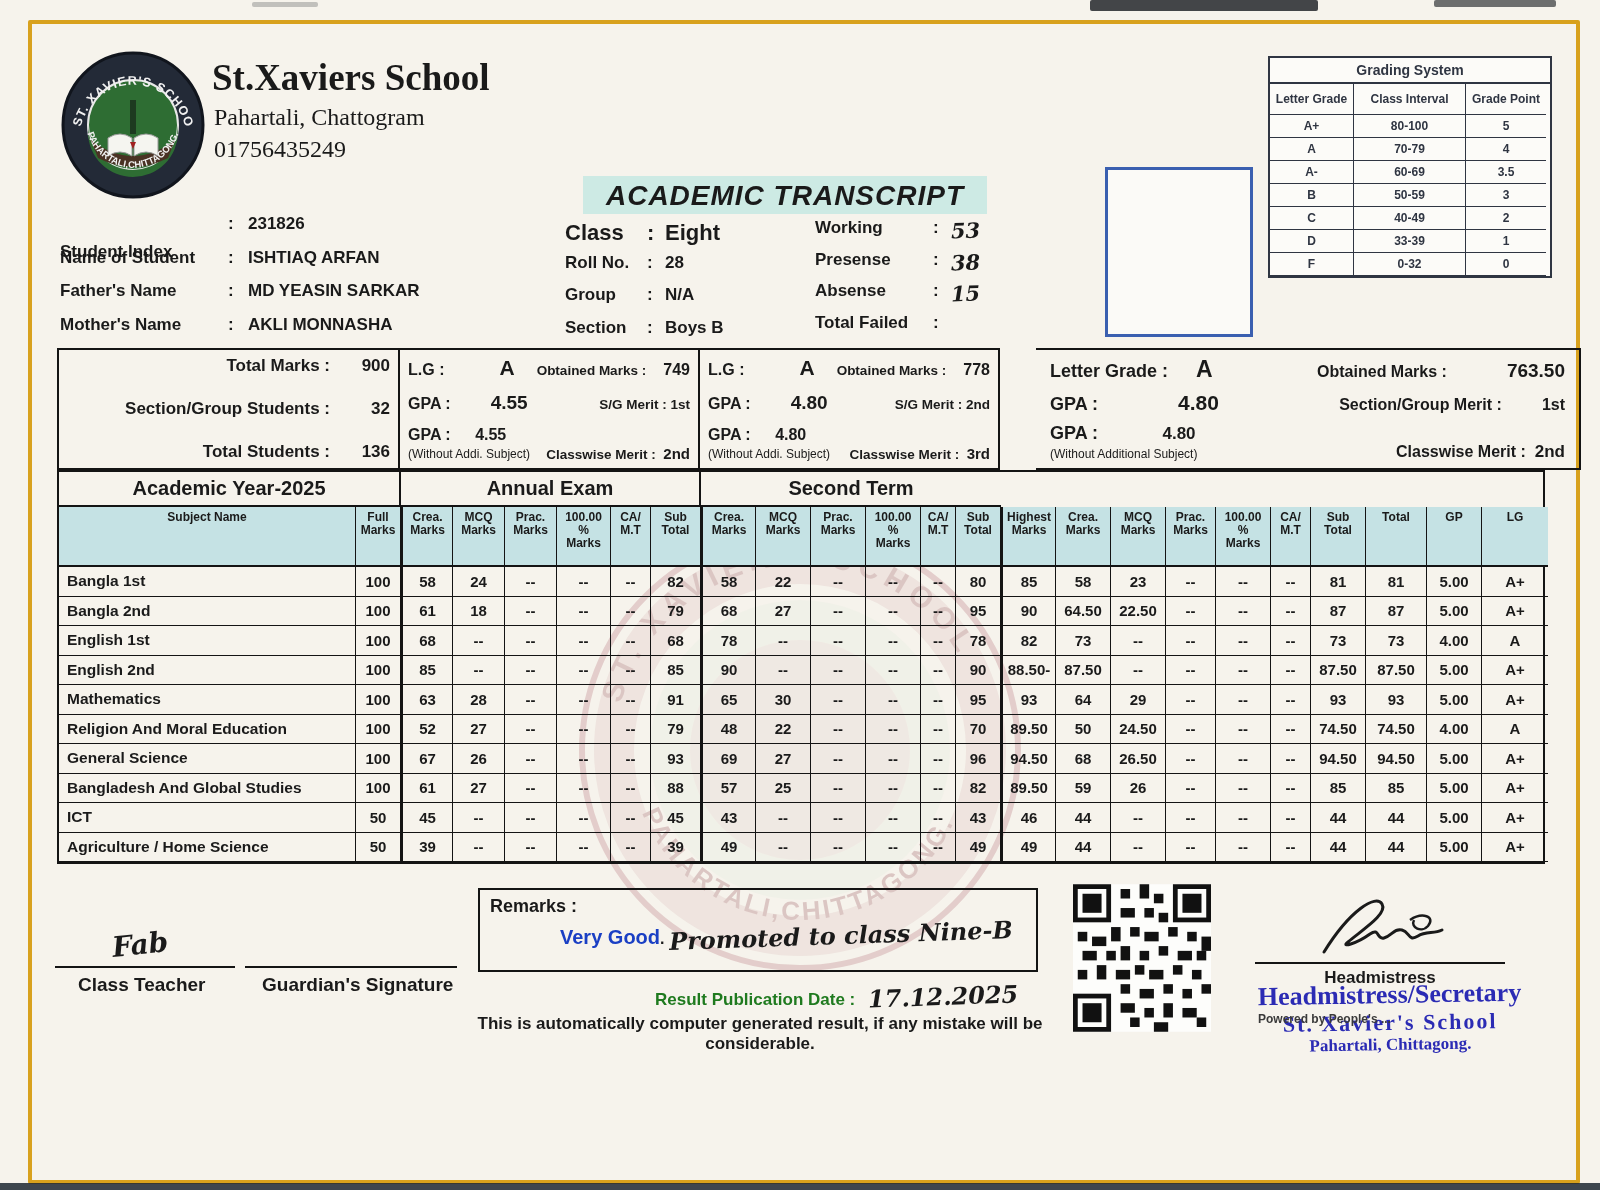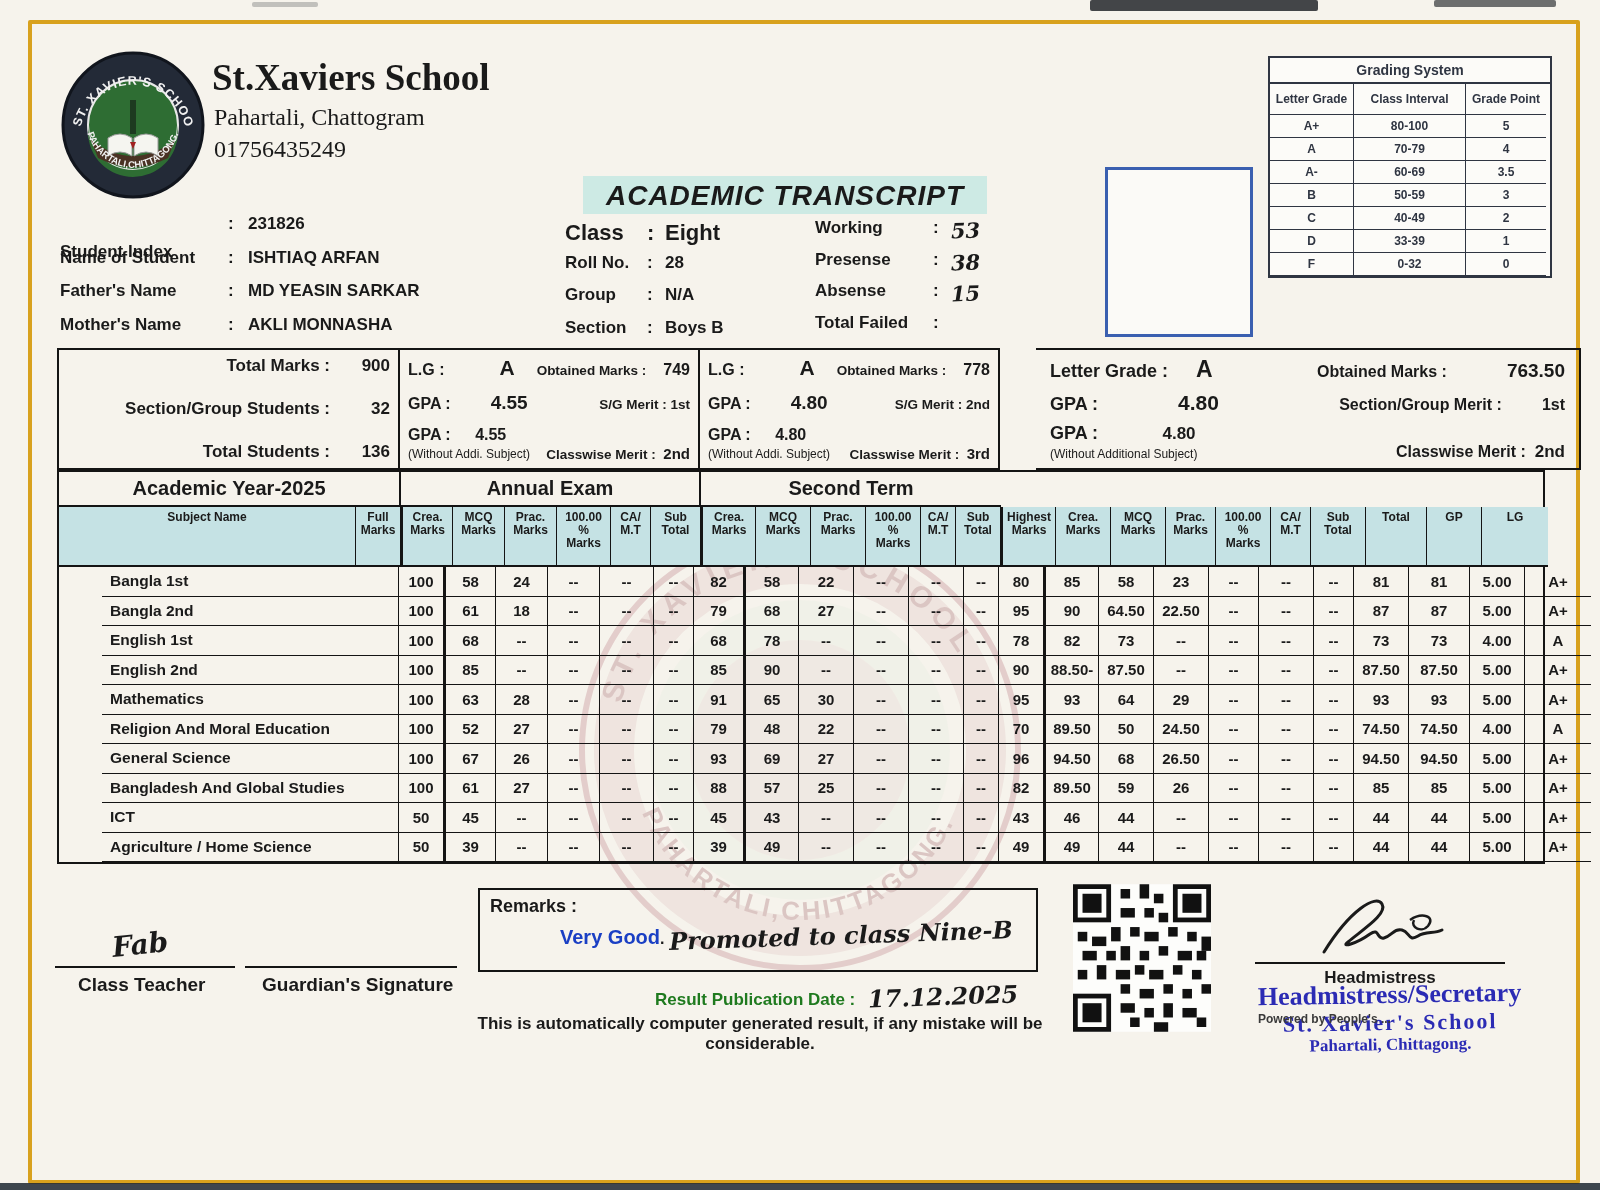--- a/index.html
+++ b/index.html
@@ -47,21 +47,21 @@
          justify-content:center;font-weight:bold;font-size:20px;}
   .ycell:last-child{border-right:none;}
   .cgpa-big{font-size:25px;letter-spacing:1px;}
   .mrow{display:grid;grid-template-columns:297px 45px 52px 52px 52px 54px 40px 50px 55px 55px 55px 55px 35px 45px 55px 55px 55px 50px 55px 40px 55px 61px 55px 66px;}
   .mcell{border-right:1.5px solid #141414;border-bottom:1.5px solid #141414;display:flex;align-items:center;
          justify-content:center;font-weight:bold;font-size:15px;box-sizing:border-box;}
   .mrow .mcell:last-child{border-right:none;}
   .hdr .mcell{background:#c5e2e4;font-size:12px;text-align:center;white-space:pre-line;line-height:1.1;
               border-bottom:2px solid #141414;align-items:flex-start;padding-top:4px;}
   .hdr{height:60px;}
-  .brow{height:29.5px;margin-left:43px;}
+  .brow{height:29.5px;}
   .subj{justify-content:flex-start;padding-left:8px;font-size:15.5px;}
   .thick{border-left:2px solid #141414;}
   
   .remarks-box{border:2.5px solid #141414;box-sizing:border-box;}
   .remark-printed{color:#1a3fc4;font-weight:bold;font-size:20px;}
   .pub-label{color:#1f7a1f;font-weight:bold;font-size:17px;}
   .disclaimer{font-weight:bold;font-size:17px;text-align:center;}
   .sig-line{border-top:2.5px solid #141414;}
   .sig-label{font-weight:bold;font-size:19px;}
   .stamp{color:#2b2bb4;font-family:"Liberation Serif",serif;font-weight:bold;text-align:center;

